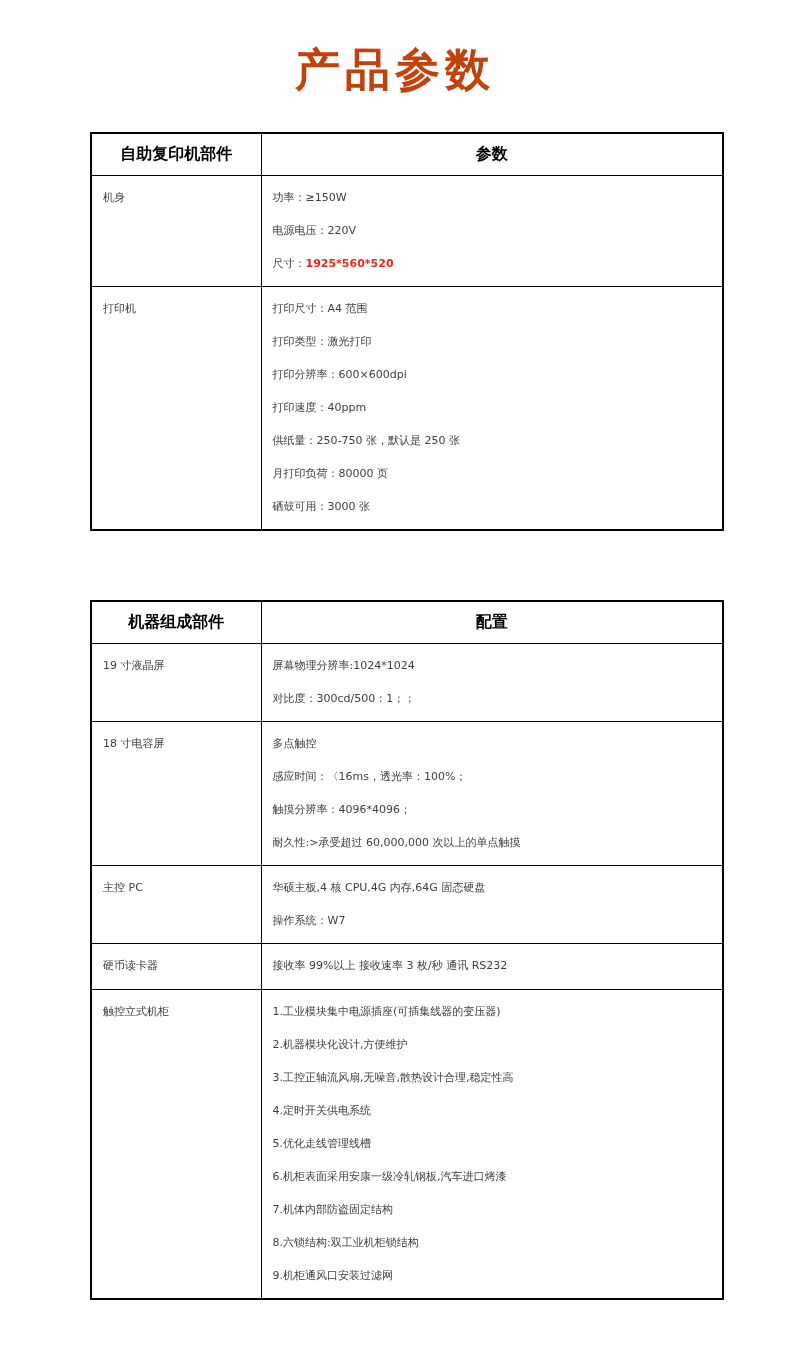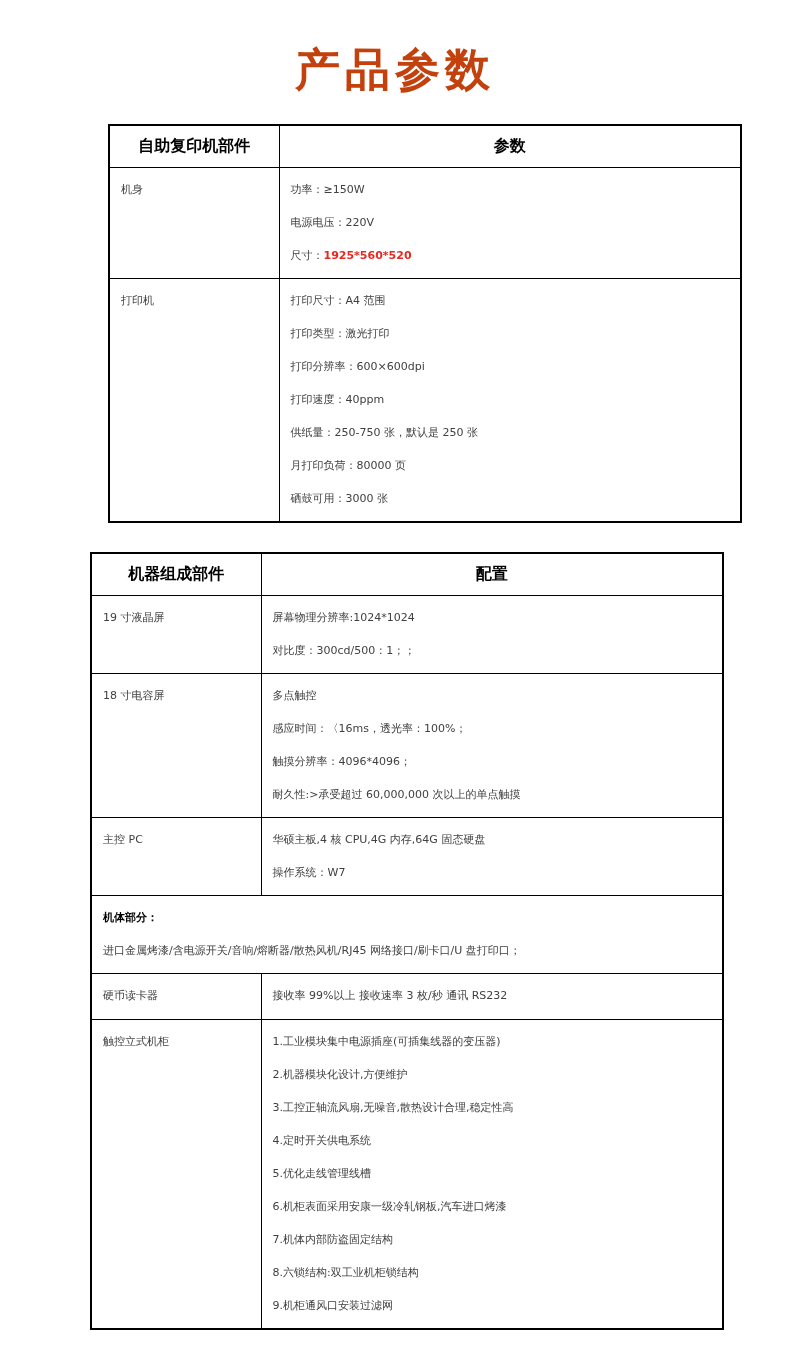--- a/index.html
+++ b/index.html
@@ -18,22 +18,22 @@
     font-size: 45px; font-weight: 700; color: #c2410c;
     letter-spacing: 5px;
   }
 
   table.spec {
     position: absolute; left: 90px; width: 632px;
     border-collapse: collapse; table-layout: fixed;
     border: 2px solid #000;
     background: #fff;
   }
-  #table1 { top: 124px; margin-left: 18px; }
-  #table2 { top: 552px; }
+  #table1 { top: 132px; }
+  #table2 { top: 600px; }
 
   col.c1 { width: 170px; }
   col.c2 { width: 462px; }
 
   table.spec th {
     border: 1px solid #000;
     height: 42px;
     font-size: 16px; font-weight: 700; color: #000;
     text-align: center; vertical-align: middle;
   }
@@ -129,26 +129,20 @@
     <tr>
       <td style="height:67px">
         <div class="ln">主控 PC</div>
       </td>
       <td>
         <div class="ln">华硕主板,4 核 CPU,4G 内存,64G 固态硬盘</div>
         <div class="ln">操作系统：W7</div>
       </td>
     </tr>
     <tr>
-      <td colspan="2" class="span-cell" style="height:74px">
-        <div class="ln span-title">机体部分：</div>
-        <div class="ln">进口金属烤漆/含电源开关/音响/熔断器/散热风机/RJ45 网络接口/刷卡口/U 盘打印口；</div>
-      </td>
-    </tr>
-    <tr>
       <td style="height:46px">
         <div class="ln">硬币读卡器</div>
       </td>
       <td>
         <div class="ln">接收率 99%以上 接收速率 3 枚/秒 通讯 RS232</div>
       </td>
     </tr>
     <tr>
       <td style="height:289px">
         <div class="ln">触控立式机柜</div>

